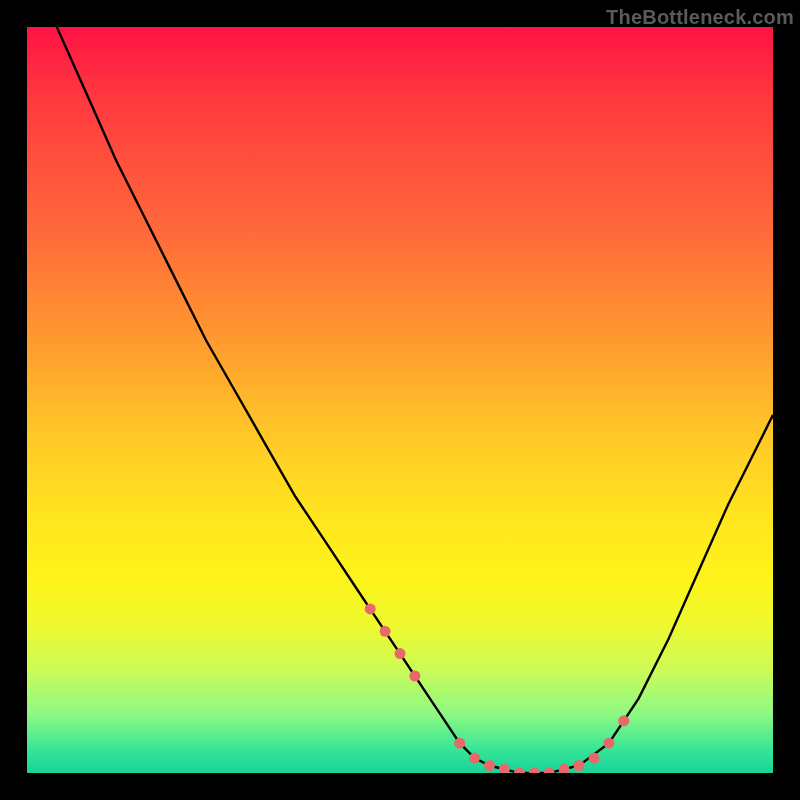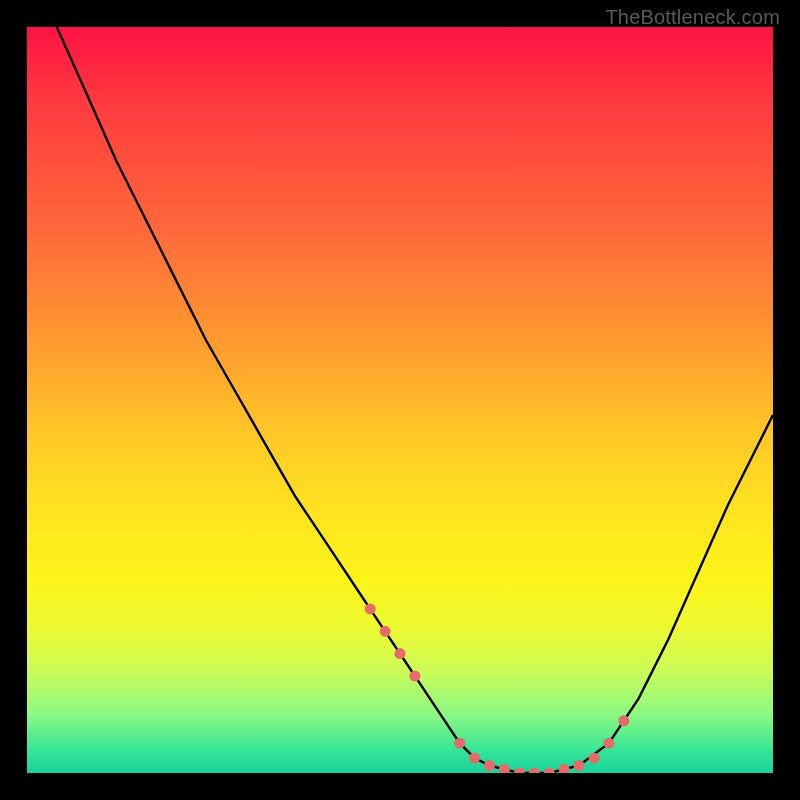--- a/index.html
+++ b/index.html
@@ -13,24 +13,24 @@
   }
   .frame {
     position: relative;
     width: 800px;
     height: 800px;
     background: #000;
   }
   .watermark {
     position: absolute;
     top: 6px;
-    right: 20px;
+    right: 6px;
     color: #5a5a5a;
     font-size: 20px;
-    font-weight: 400;
+    font-weight: 700;
     letter-spacing: 0.2px;
     z-index: 5;
   }
   .plot {
     position: absolute;
     left: 27px;
     top: 27px;
     width: 746px;
     height: 746px;
     

